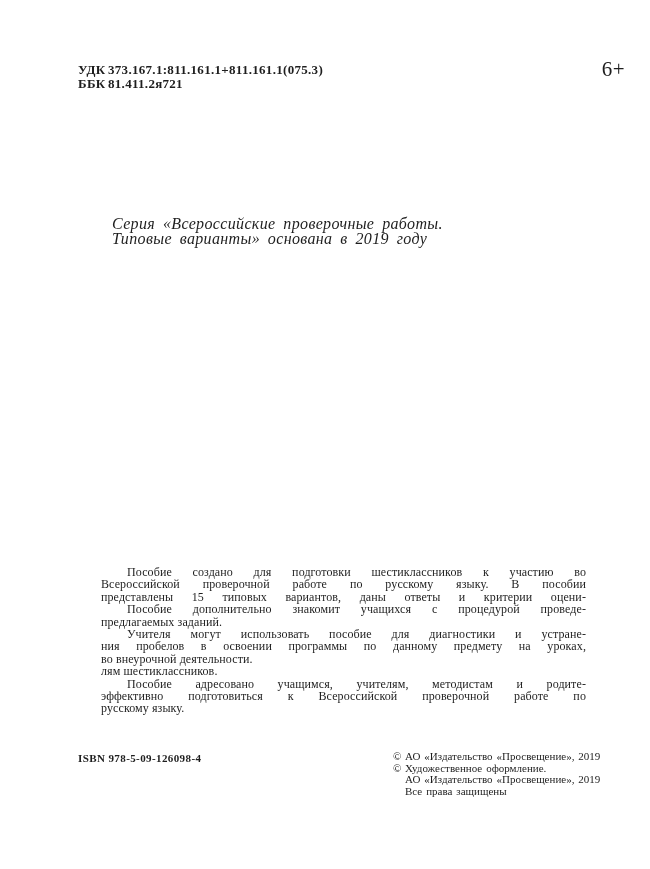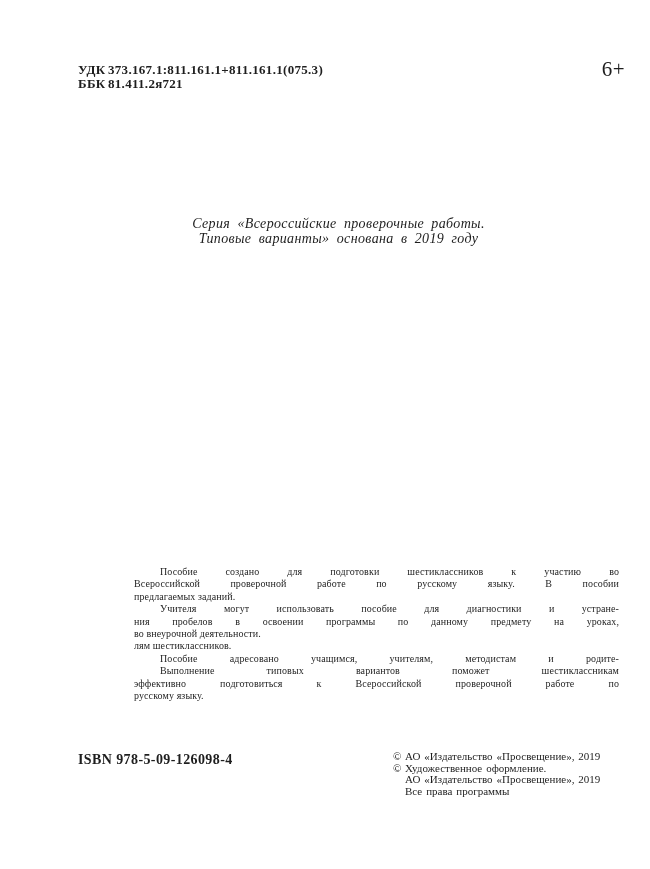--- a/index.html
+++ b/index.html
@@ -41,53 +41,52 @@
     position: absolute;
     top: 57px;
     right: 25px;
     font-size: 21px;
     letter-spacing: 0.5px;
   }
 
   
   .series {
     position: absolute;
-    left: 96px;
+    left: 112px;
     top: 217px;
     width: 485px;
-    text-align: center;
+    text-align: left;
     font-style: italic;
-    font-size: 14px;
+    font-size: 16px;
     line-height: 14.6px;
     word-spacing: 3.5px;
     letter-spacing: 0.35px;
   }
 
   
   .annotation {
     position: absolute;
     left: 101px;
     top: 566px;
     width: 485px;
-    font-size: 10px;
+    font-size: 12px;
     line-height: 12.4px;
     letter-spacing: 0.1px;
-    margin-left: 33px;
   }
   .ln { min-height: 12.4px; white-space: normal; }
   .jst { text-align: justify; text-align-last: justify; }
   .ind { text-indent: 26px; }
 
   
   .isbn {
     position: absolute;
     left: 78px;
     top: 752px;
     font-weight: bold;
-    font-size: 14px;
+    font-size: 11px;
     letter-spacing: 0.4px;
     white-space: nowrap;
   }
   .copyright {
     position: absolute;
     left: 393px;
     top: 751px;
     font-size: 11px;
     line-height: 11.5px;
     word-spacing: 1.2px;
@@ -115,31 +114,32 @@
   <div class="age-badge">6+</div>
 
   <div class="series">
     <div>Серия «Всероссийские проверочные работы.</div>
     <div>Типовые варианты» основана в 2019 году</div>
   </div>
 
   <div class="annotation">
     <div class="ln ind jst">Пособие создано для подготовки шестиклассников к участию во</div>
     <div class="ln jst">Всероссийской проверочной работе по русскому языку. В пособии</div>
+    <div class="ln jst">представлены 15 типовых вариантов, даны ответы и критерии оцени-</div>
 
+    <div class="ln ind jst">Пособие дополнительно знакомит учащихся с процедурой проведе-</div>
     <div class="ln">предлагаемых заданий.</div>
 
     <div class="ln ind jst">Учителя могут использовать пособие для диагностики и устране-</div>
     <div class="ln jst">ния пробелов в освоении программы по данному предмету на уроках,</div>
     <div class="ln">во внеурочной деятельности.</div>
 
     <div class="ln">лям шестиклассников.</div>
     <div class="ln ind jst">Пособие адресовано учащимся, учителям, методистам и родите-</div>
 
-    <div class="ln ind jst">Выполнение типовых вариантов поможет шестиклассникам</div>
     <div class="ln jst">эффективно подготовиться к Всероссийской проверочной работе по</div>
     <div class="ln">русскому языку.</div>
   </div>
 
   <div class="isbn">ISBN 978-5-09-126098-4</div>
 
   <div class="copyright">
     <div class="cp-row">
       <span class="cp-mark">©</span>
       <span>АО «Издательство «Просвещение», 2019</span>
@@ -147,17 +147,17 @@
     <div class="cp-row">
       <span class="cp-mark">©</span>
       <span>Художественное оформление.</span>
     </div>
     <div class="cp-row">
       <span class="cp-mark"></span>
       <span>АО «Издательство «Просвещение», 2019</span>
     </div>
     <div class="cp-row">
       <span class="cp-mark"></span>
-      <span>Все права программы</span>
+      <span>Все права защищены</span>
     </div>
   </div>
 
 </div>
 
 </body></html>

